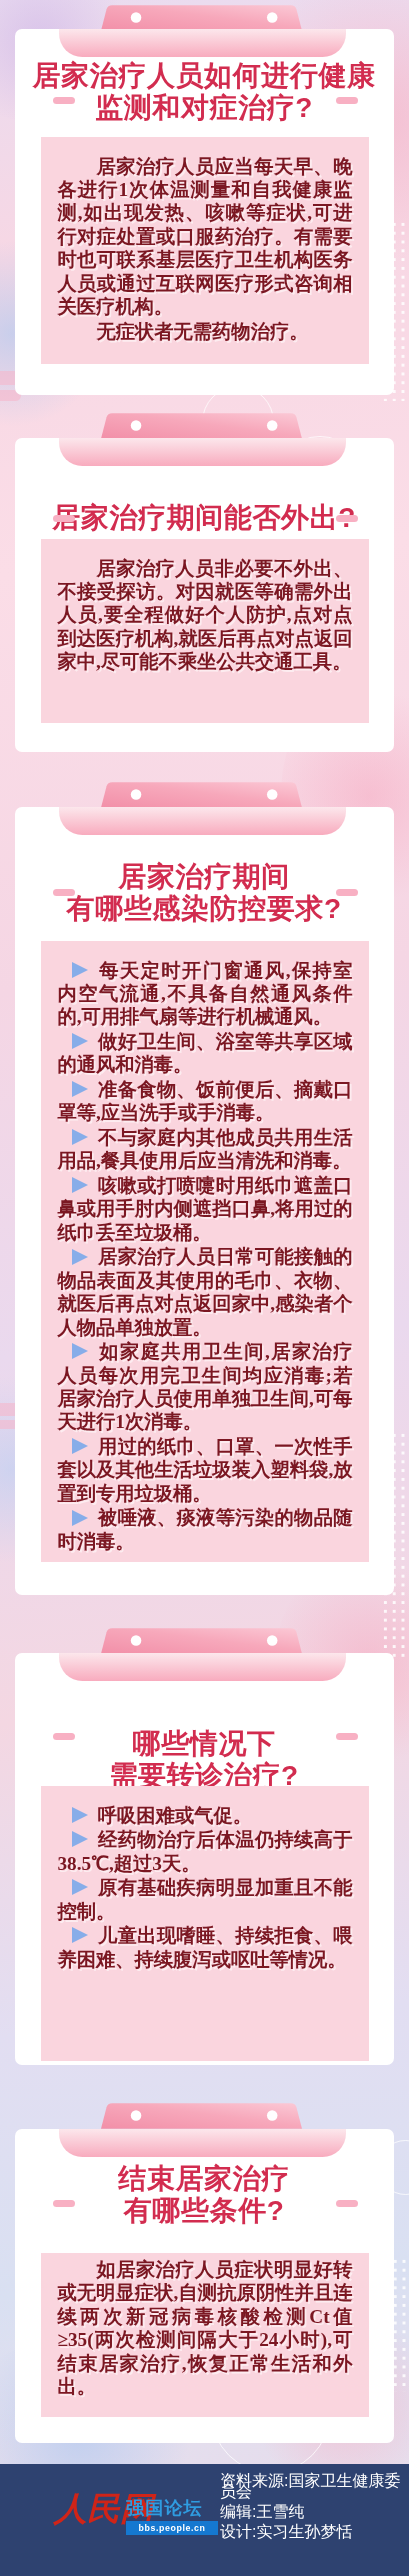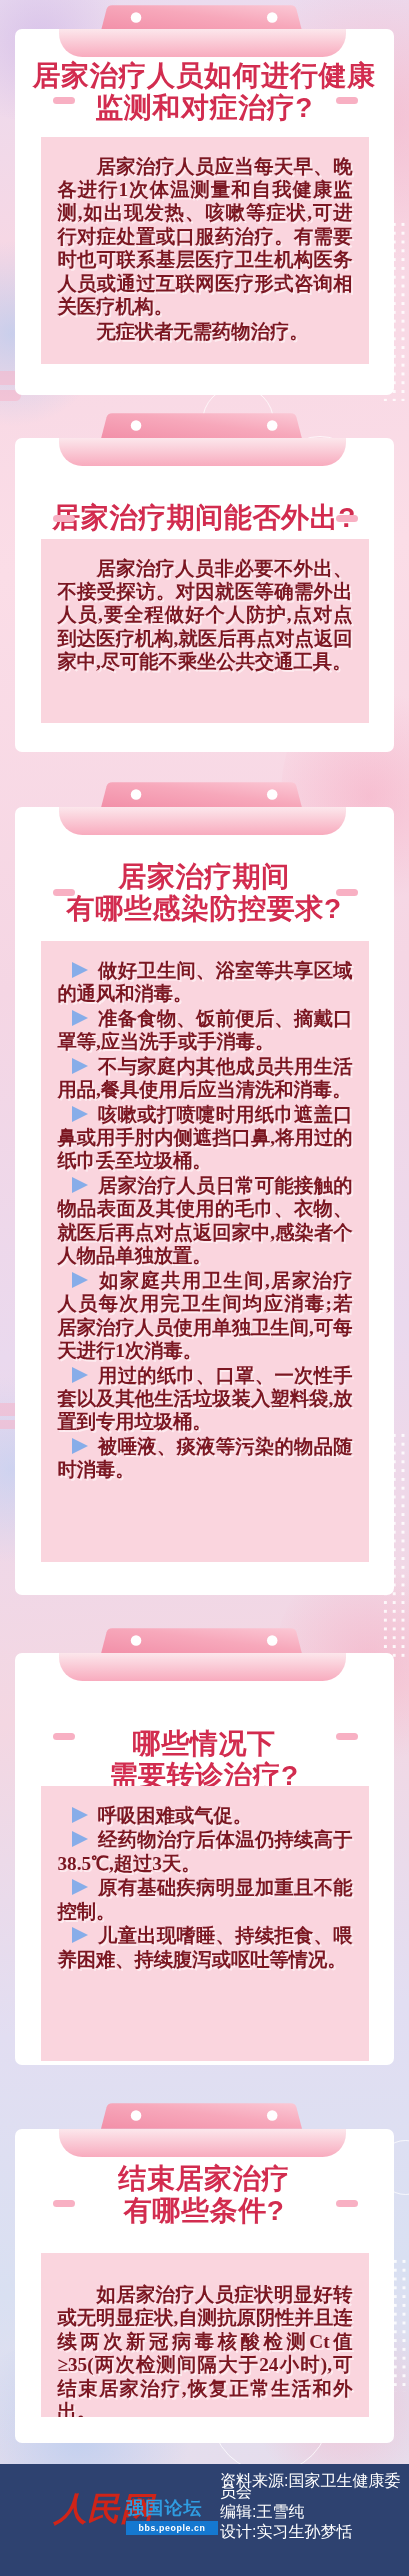--- a/index.html
+++ b/index.html
@@ -126,20 +126,21 @@
   </svg>
   <div class="card" style="top:807px;height:788px;"></div>
   <div class="bar" style="top:807px;"></div>
   <div class="title" style="top:861px;">
     <div>居家治疗期间</div>
     <div>有哪些感染防控要求?</div>
   </div>
   <div class="dash" style="left:53px;top:889px;"></div>
   <div class="dash" style="left:336px;top:889px;"></div>
   <div class="panel" style="top:941px;height:621px;">
+    <p class="bullet"><span class="tri"></span><span>每天定时开门窗通风,保持室内空气流通,不具备自然通风条件的,可用排气扇等进行机械通风。</span></p>
     <p class="bullet"><span class="tri"></span><span>做好卫生间、浴室等共享区域的通风和消毒。</span></p>
     <p class="bullet"><span class="tri"></span><span>准备食物、饭前便后、摘戴口罩等,应当洗手或手消毒。</span></p>
     <p class="bullet"><span class="tri"></span><span>不与家庭内其他成员共用生活用品,餐具使用后应当清洗和消毒。</span></p>
     <p class="bullet"><span class="tri"></span><span>咳嗽或打喷嚏时用纸巾遮盖口鼻或用手肘内侧遮挡口鼻,将用过的纸巾丢至垃圾桶。</span></p>
     <p class="bullet"><span class="tri"></span><span>居家治疗人员日常可能接触的物品表面及其使用的毛巾、衣物、就医后再点对点返回家中,感染者个人物品单独放置。</span></p>
     <p class="bullet"><span class="tri"></span><span>如家庭共用卫生间,居家治疗人员每次用完卫生间均应消毒;若居家治疗人员使用单独卫生间,可每天进行1次消毒。</span></p>
     <p class="bullet"><span class="tri"></span><span>用过的纸巾、口罩、一次性手套以及其他生活垃圾装入塑料袋,放置到专用垃圾桶。</span></p>
     <p class="bullet"><span class="tri"></span><span>被唾液、痰液等污染的物品随时消毒。</span></p>
   </div>
 
@@ -169,21 +170,21 @@
     <circle cx="293" cy="21" r="9" fill="#ffffff"></circle>
   </svg>
   <div class="card" style="top:2129px;height:314px;"></div>
   <div class="bar" style="top:2129px;"></div>
   <div class="title" style="top:2163px;">
     <div>结束居家治疗</div>
     <div>有哪些条件?</div>
   </div>
   <div class="dash" style="left:53px;top:2200px;"></div>
   <div class="dash" style="left:336px;top:2200px;"></div>
-  <div class="panel" style="top:2253px;height:164px;padding-top:30px;">
+  <div class="panel" style="top:2253px;height:164px;padding-top:5px;">
     <p class="plain">如居家治疗人员症状明显好转或无明显症状,自测抗原阴性并且连续两次新冠病毒核酸检测Ct值≥35(两次检测间隔大于24小时),可结束居家治疗,恢复正常生活和外出。</p>
   </div>
 
   <div id="footer"></div>
   <div class="logo-cn">人民网</div>
   <div class="logo-forum">强国论坛</div>
   <div class="logo-bbs">bbs.people.cn</div>
   <div class="credits">
     <p>资料来源:国家卫生健康委员会</p>
     <p>编辑:王雪纯</p>

